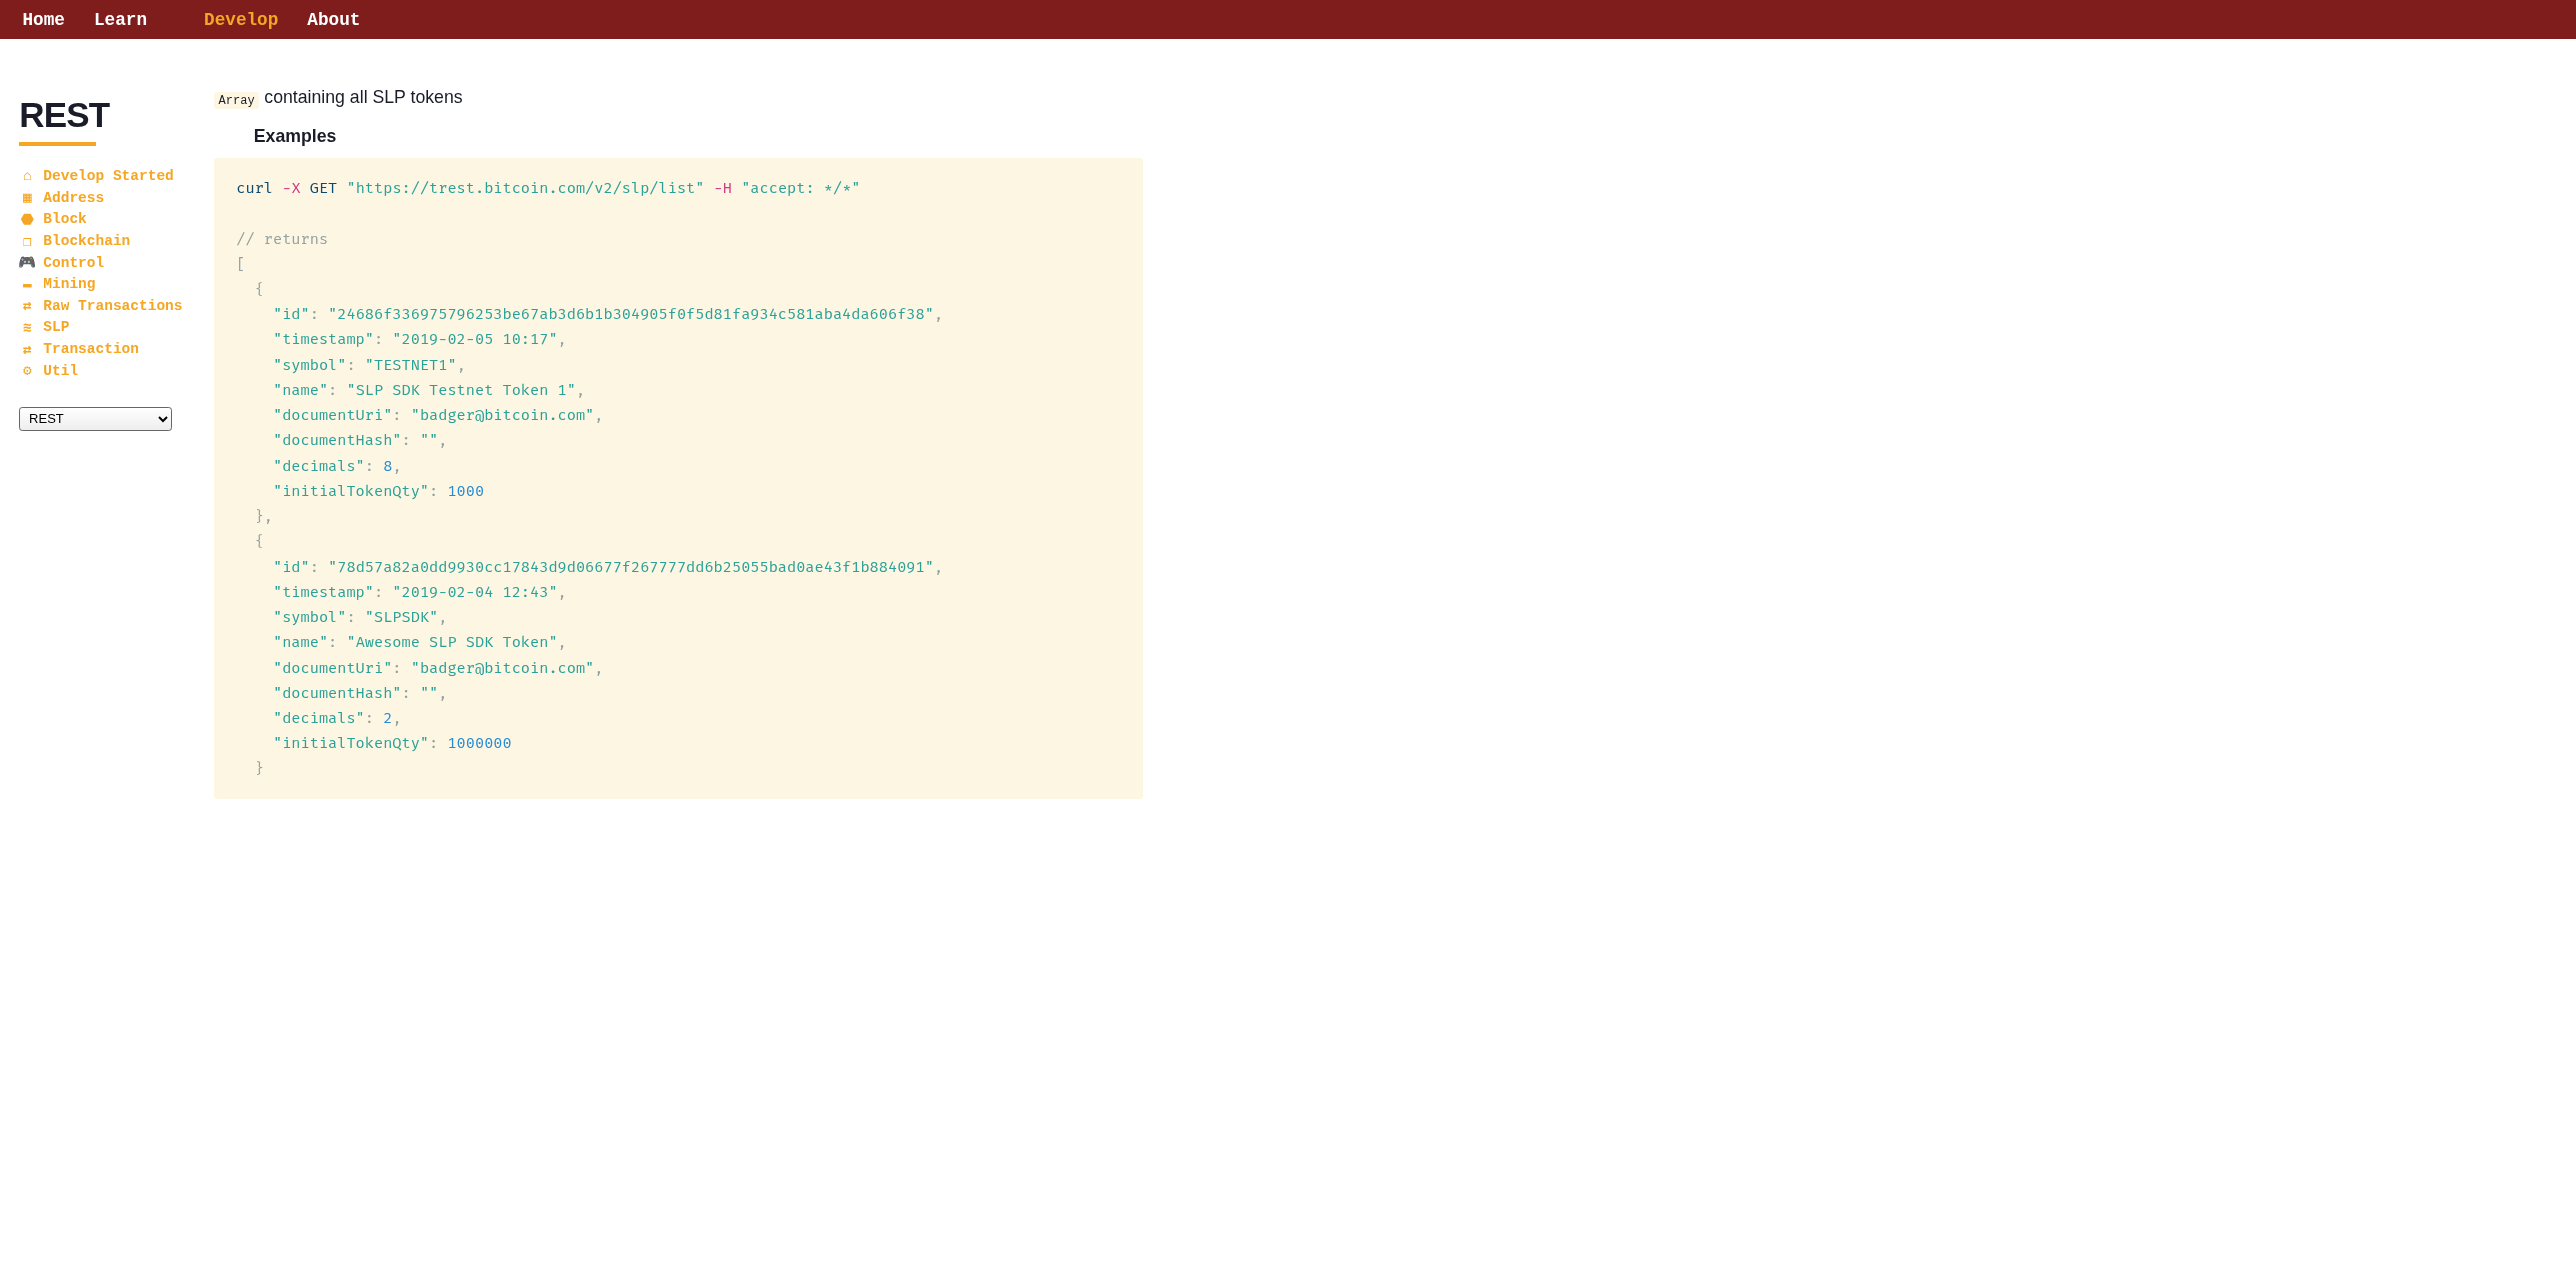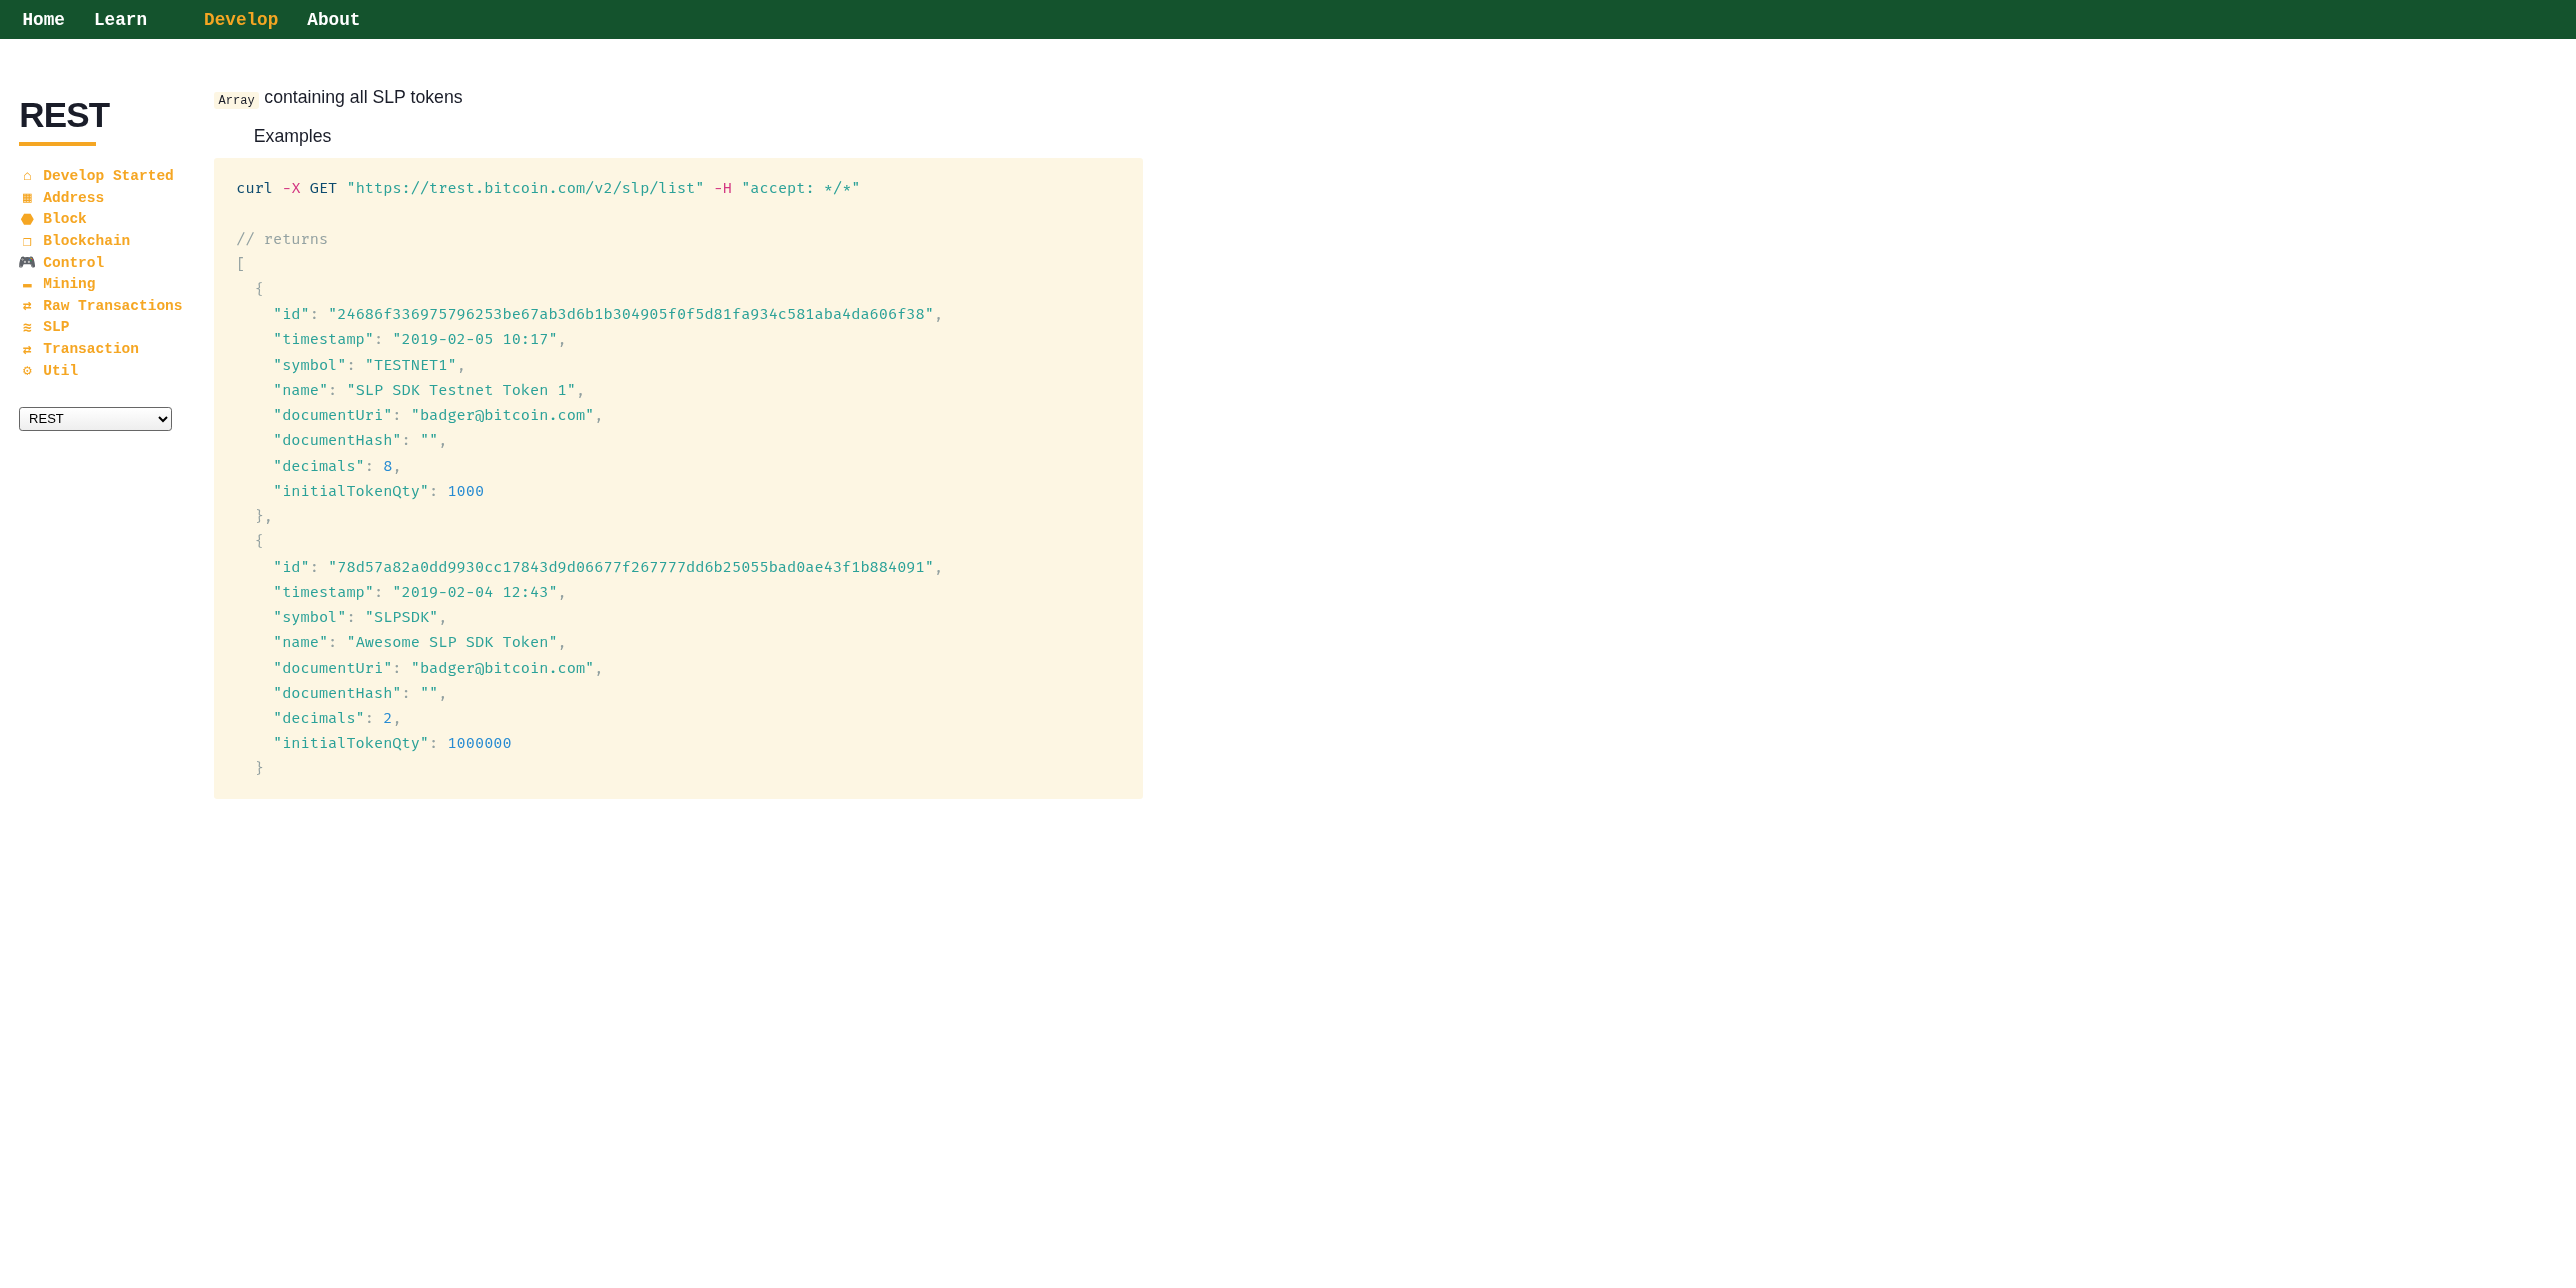--- a/index.html
+++ b/index.html
@@ -1,32 +1,32 @@
 <!DOCTYPE html>
 <html style="font-size:13px"><head>
 <meta charset="utf-8">
 <style>
 * { margin: 0; padding: 0; box-sizing: border-box; }
 body { font-family: -apple-system, BlinkMacSystemFont, "Segoe UI", sans-serif; background: #fff; color: #1a1d29; }
-.topnav { background: #14532d; padding: 9.7px 22.5px; display: flex; gap: 29px; }
+.topnav { background: #7f1d1d; padding: 9.7px 22.5px; display: flex; gap: 29px; }
 .topnav a { color: #fff; text-decoration: none; font-family: "Courier New", monospace; font-size: 17.7px; font-weight: bold; }
 .topnav a.active { color: #f5a623; margin-left: 28px; }
 .layout { display: flex; margin-top: 40px; }
 .sidebar { width: 209px; padding: 16px 19.3px; flex-shrink: 0; }
 .sidebar-title { font-size: 35px; font-weight: 800; color: #1a1d29; letter-spacing: -0.8px; }
 .sidebar-underline { width: 77px; height: 4px; background: #f5a623; margin-top: 6.4px; margin-bottom: 22.5px; }
 .sidebar-nav { list-style: none; }
 .sidebar-nav li { margin-bottom: 4.8px; }
 .sidebar-nav a { color: #f5a623; text-decoration: none; font-family: "Courier New", monospace; font-size: 14.5px; font-weight: bold; display: flex; align-items: center; gap: 8px; }
 .sidebar-nav .icon { width: 16px; display: inline-flex; justify-content: center; }
 .sidebar-select { margin-top: 22.5px; width: 153px; font-size: 13px; padding: 2.4px 4.8px; border: 0.8px solid #666; border-radius: 3.2px; background: linear-gradient(#fff,#eee); }
 .main { flex: 1; padding: 8px 32px 32px 4.8px; max-width: 966px; }
 .intro { font-size: 17.7px; color: #1a1d29; margin-bottom: 17.7px; }
 .inline-code { font-family: "Courier New", monospace; background: #fdf6e3; padding: 1.6px 4.8px; border-radius: 2.4px; font-size: 12px; }
-.section-heading { font-size: 17.7px; font-weight: 400; margin-bottom: 11.3px; padding-left: 40px; }
+.section-heading { font-size: 17.7px; font-weight: 700; margin-bottom: 11.3px; padding-left: 40px; }
 .codeblock { background: #fdf6e3; border-radius: 3.2px; padding: 17.7px 22.5px; font-family: "Fira Mono","Consolas","Courier New",monospace; font-size: 15.3px; line-height: 1.65; white-space: pre; overflow-x: auto; color: #657b83; }
 .codeblock .cmd { color: #0c4a6e; }
 .codeblock .flag { color: #d33682; }
 .codeblock .str { color: #2aa198; }
 .codeblock .comment { color: #93a1a1; text-align: right; }
 .codeblock .punct { color: #93a1a1; }
 .codeblock .key { color: #2aa198; }
 .codeblock .num { color: #268bd2; }
 </style>
 </head>

